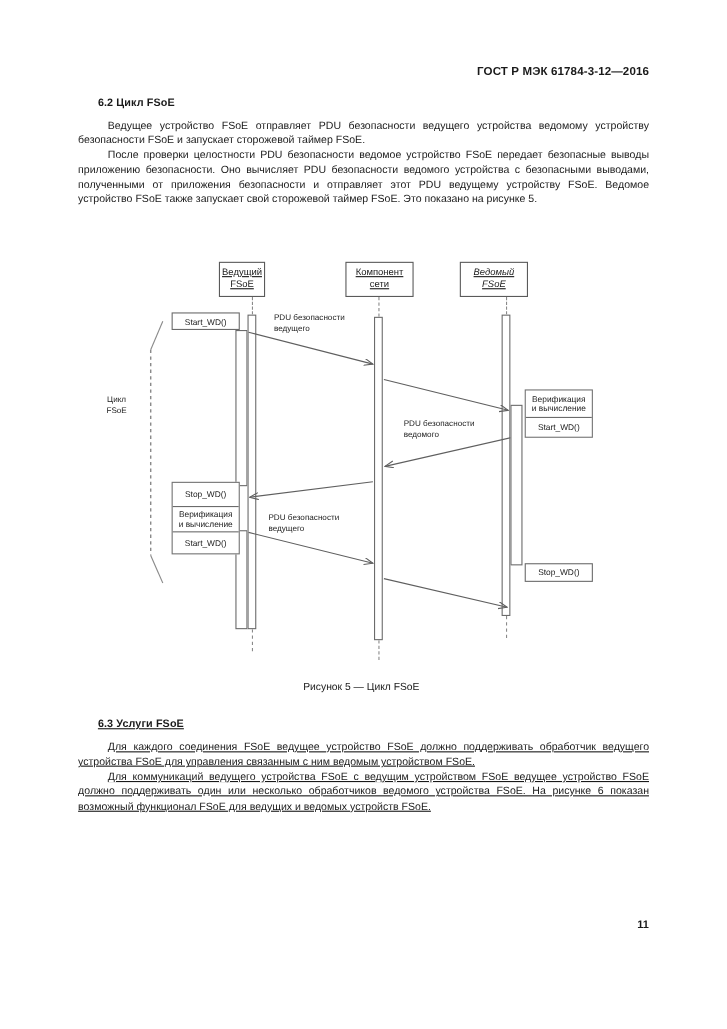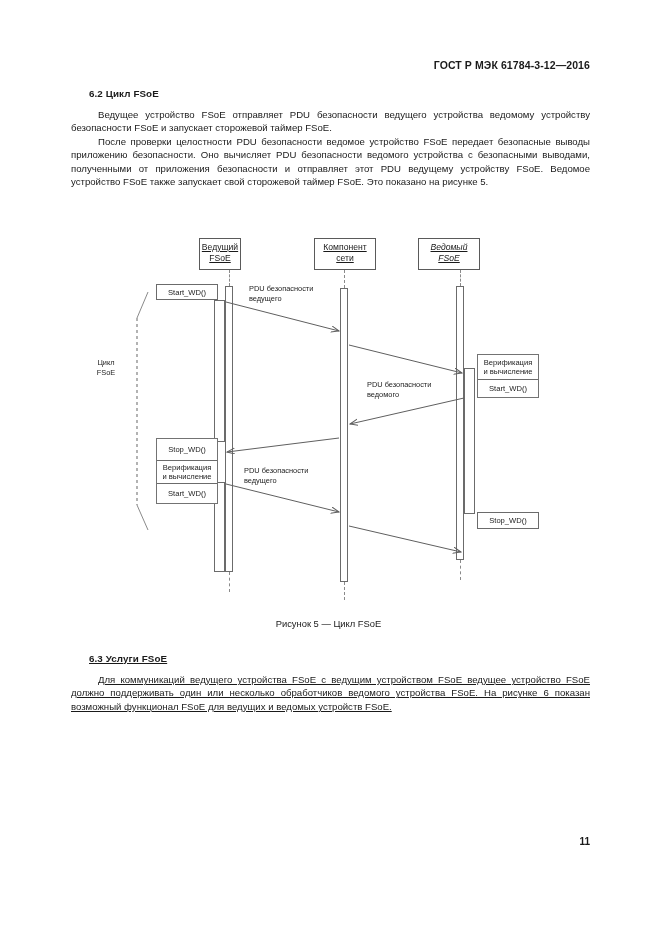--- a/index.html
+++ b/index.html
@@ -205,18 +205,19 @@
       <line x1="137" y1="88" x2="137" y2="275" stroke="#8a8a8a" stroke-width="1.3" stroke-dasharray="3,3"></line>
       <line x1="137" y1="88" x2="148" y2="62" stroke="#8a8a8a" stroke-width="1"></line>
       <line x1="137" y1="275" x2="148" y2="300" stroke="#8a8a8a" stroke-width="1"></line>
     </svg>
   </div>
 
   <div class="fig-caption">Рисунок 5 — Цикл FSoE</div>
 
   <div class="sec2">
     <div class="sec-head">6.3 Услуги FSoE</div>
+    <p class="body">Для каждого соединения FSoE ведущее устройство FSoE должно поддерживать обработчик ведущего устройства FSoE для управления связанным с ним ведомым устройством FSoE.</p>
     <p class="body">Для коммуникаций ведущего устройства FSoE с ведущим устройством FSoE ведущее устройство FSoE должно поддерживать один или несколько обработчиков ведомого устройства FSoE. На рисунке 6 показан возможный функционал FSoE для ведущих и ведомых устройств FSoE.</p>
   </div>
 
   <div class="page-num">11</div>
 
 </div>
 
 </body></html>

